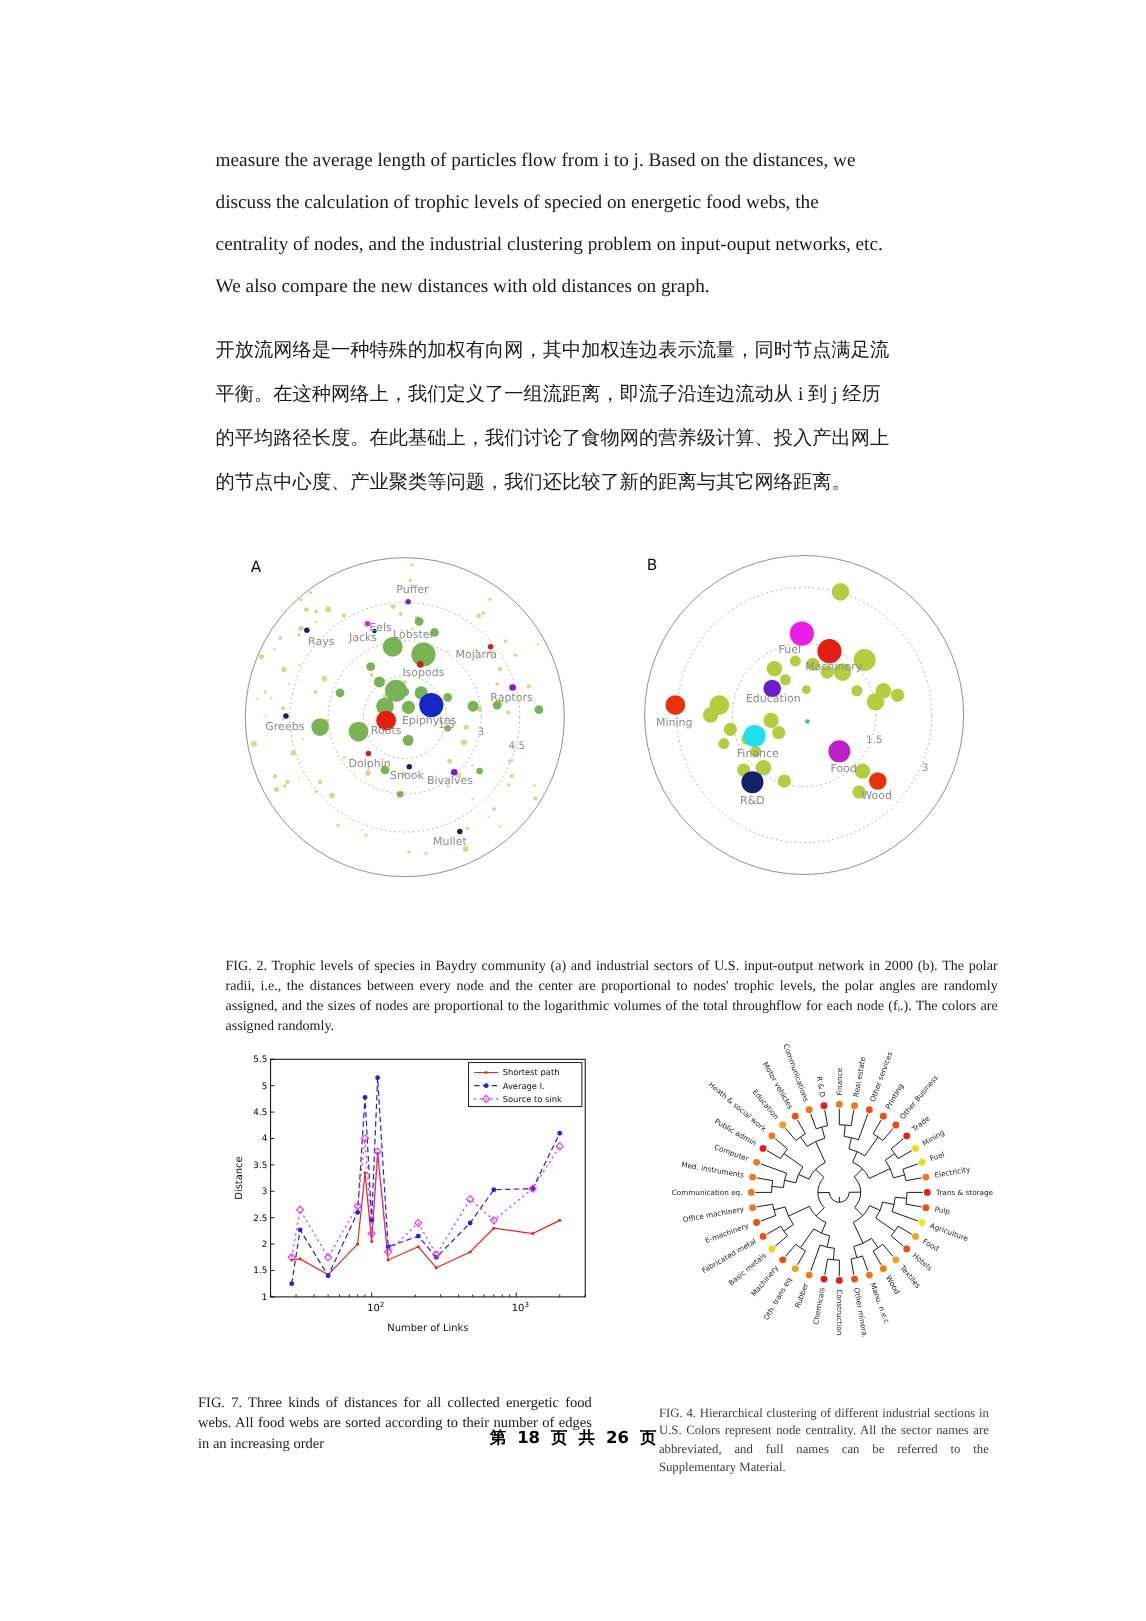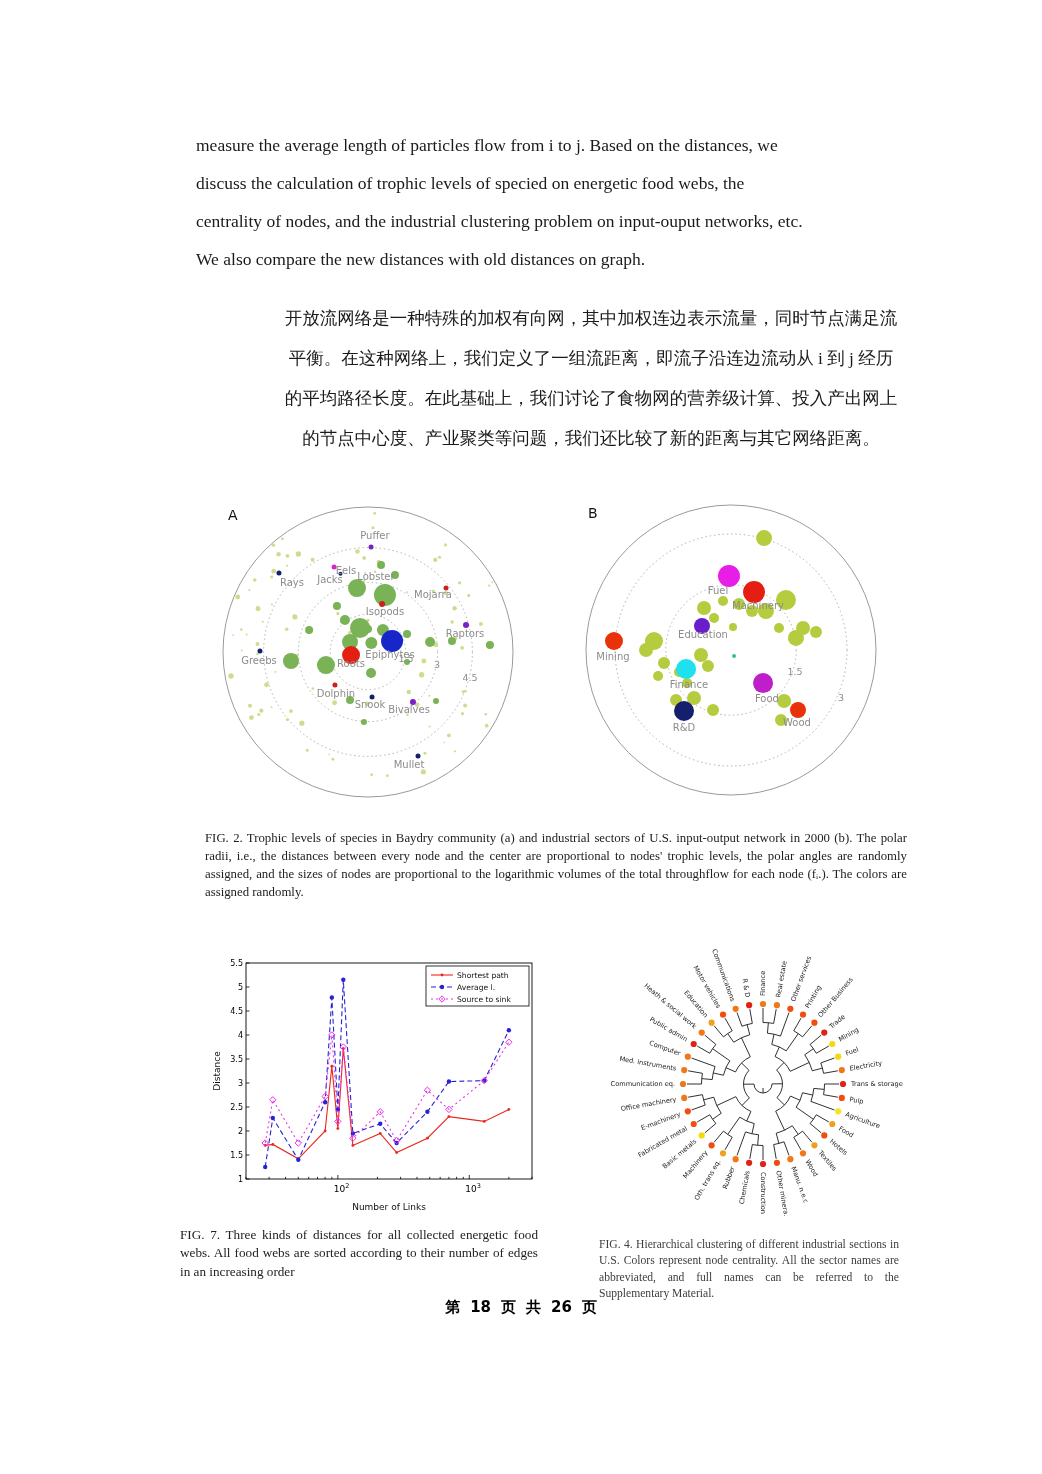--- a/index.html
+++ b/index.html
@@ -1,22 +1,22 @@
 <!DOCTYPE html>
 <html><head>
 <meta charset="utf-8">
 <style>
   html,body{margin:0;padding:0;}
   body{width:1042px;height:1474px;background:#ffffff;position:relative;
        font-family:"Liberation Serif",serif;color:#1a1a1a;overflow:hidden;}
   .abs{position:absolute;}
   .para{font-size:17.5px;white-space:pre-line;margin-left:18px;}
   #para-en{left:178px;top:126px;width:780px;line-height:38px;}
-  #para-zh{left:178px;top:298px;width:790px;line-height:40px;text-align:center;}
-  .caption{text-align:justify;color:#222;}
+  #para-zh{left:178px;top:298px;width:790px;line-height:40px;}
+  .caption{text-align:justify;color:#222;margin-top:40px;}
   #cap2{left:205px;top:829px;width:702px;font-size:12.8px;line-height:1.42;}
   #cap3{left:180px;top:1226px;width:358px;font-size:13.2px;line-height:1.4;}
   #cap4{left:599px;top:1237px;width:300px;font-size:11.6px;line-height:1.42;color:#3d3d3d;}
   #footer{left:0;top:1298px;width:1042px;text-align:center;
           font-family:"DejaVu Sans",sans-serif;font-size:15px;font-weight:bold;color:#000;}
   #footer span{margin:0 5px;}
   svg{position:absolute;display:block;}
   #svg-fig2a{left:198px;top:490px;}
   #svg-fig2b{left:558px;top:490px;}
   #svg-fig3{left:210px;top:953px;}

